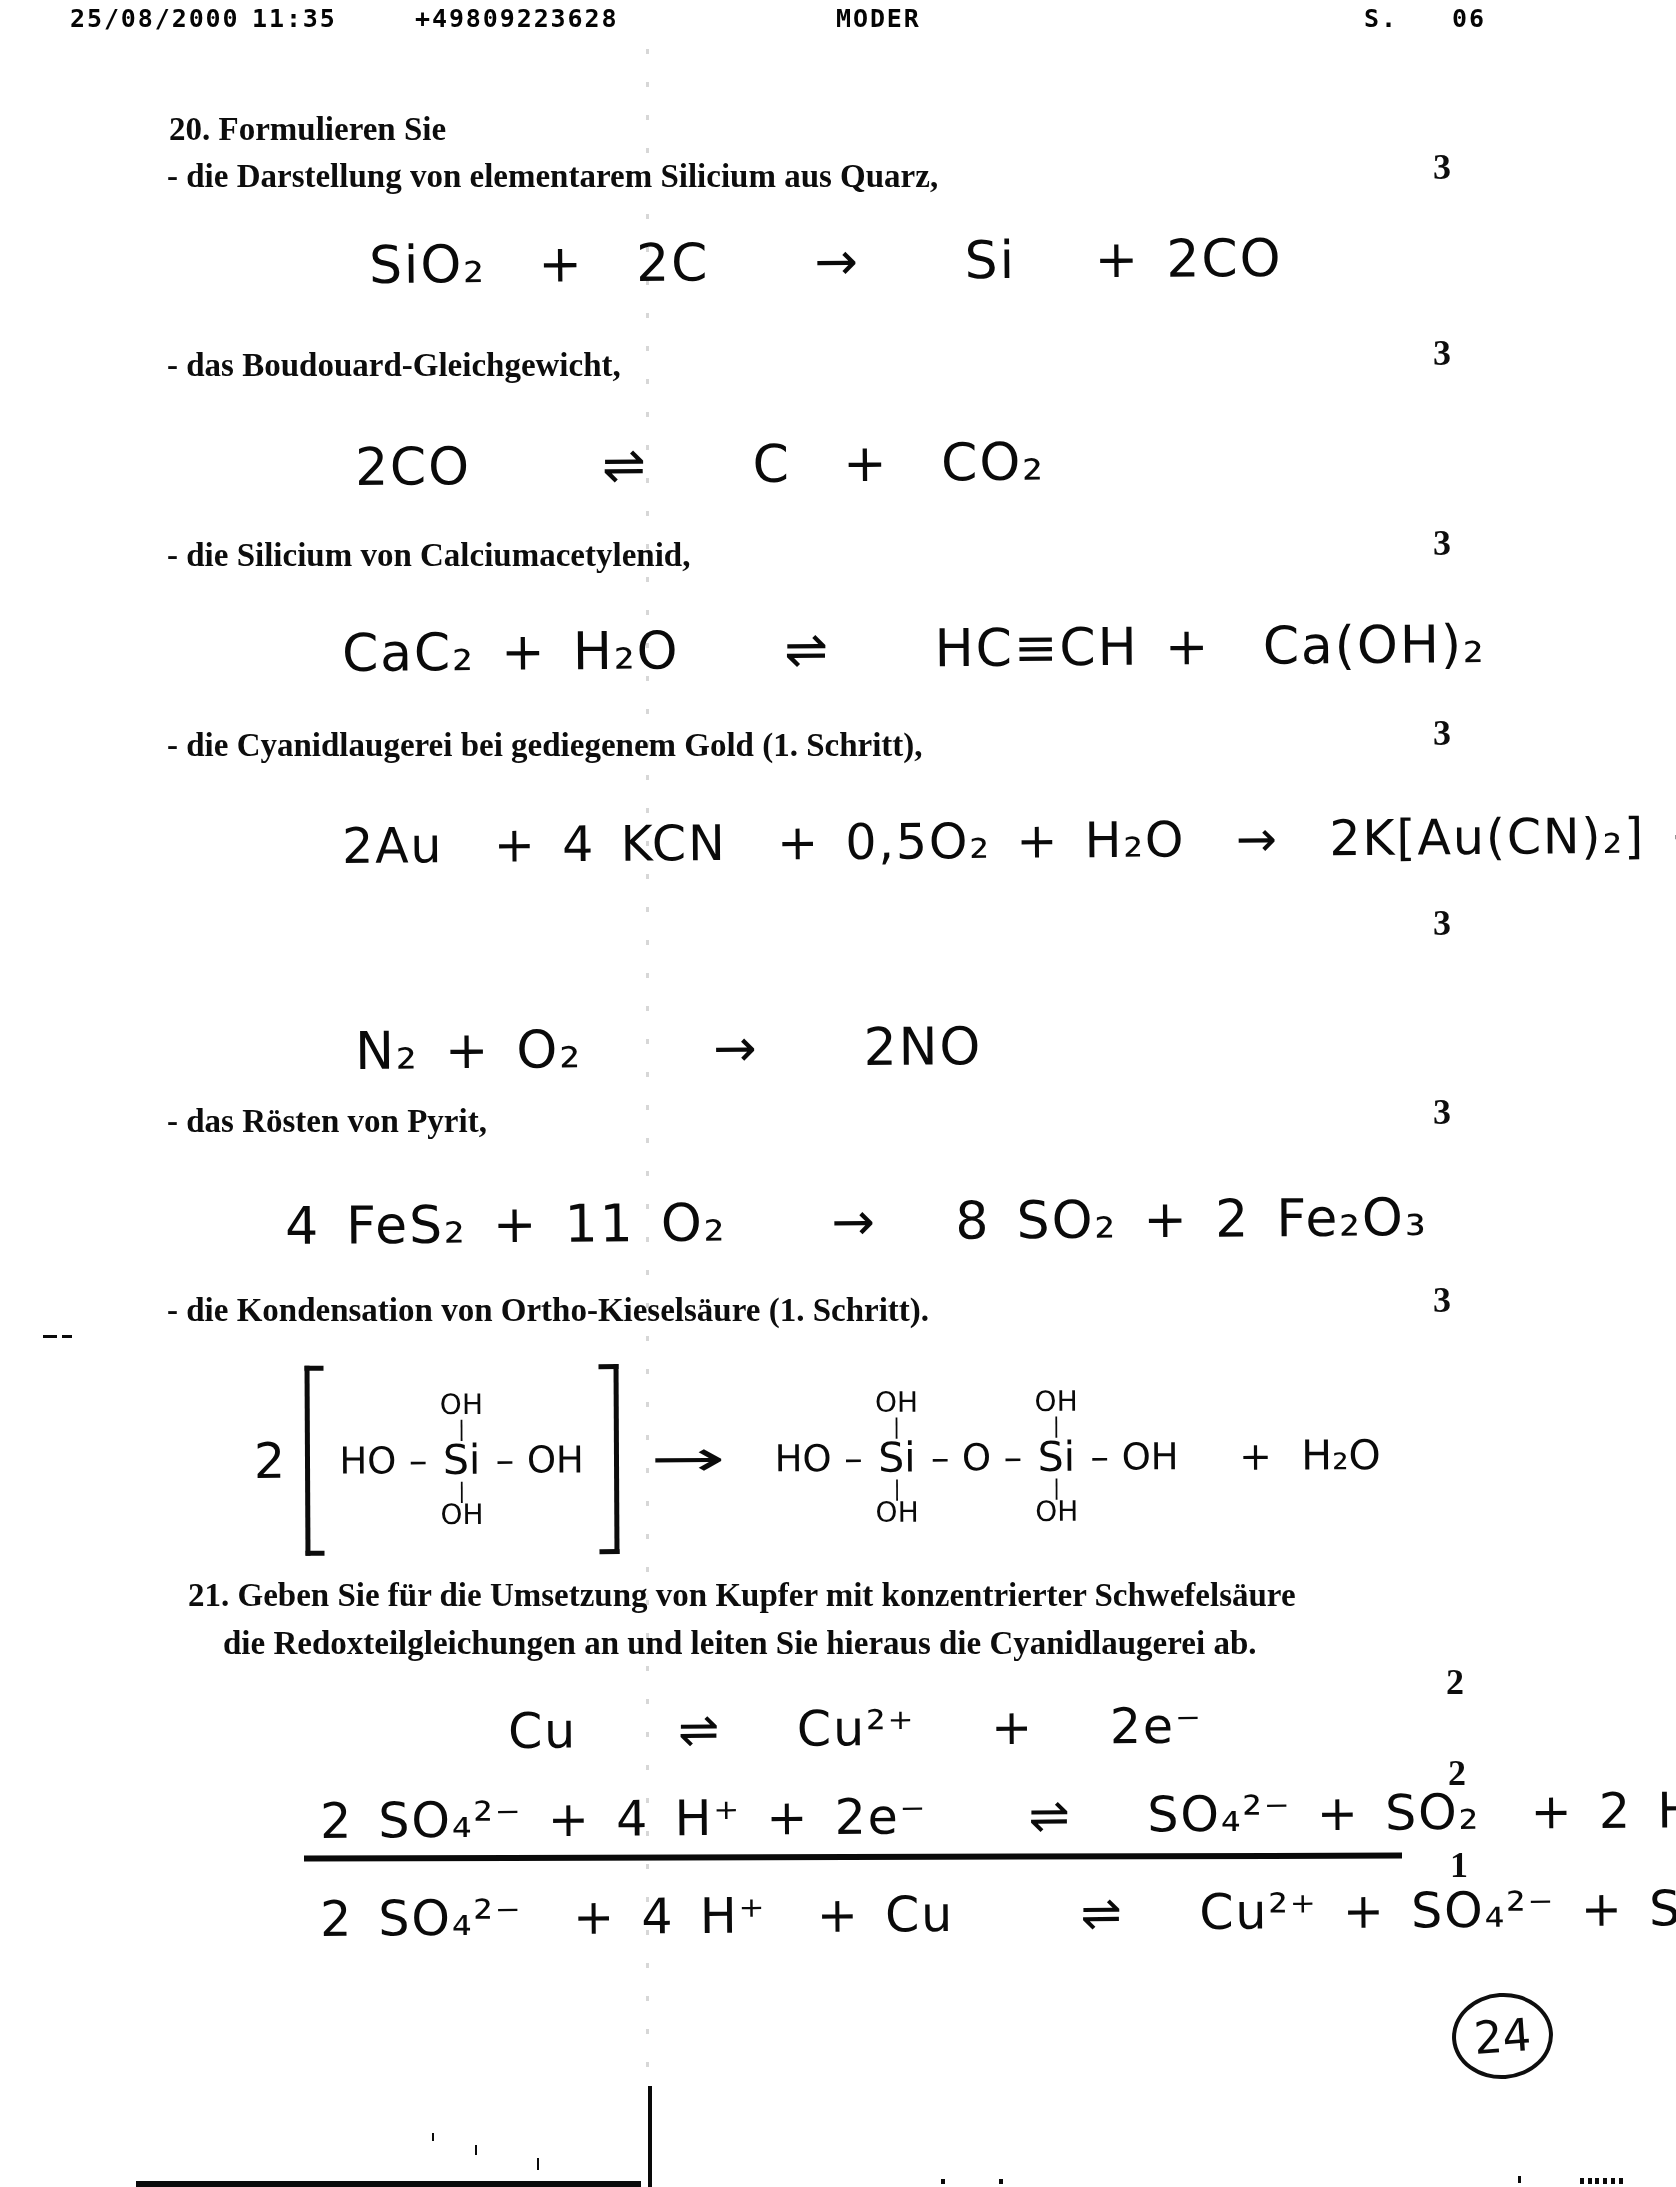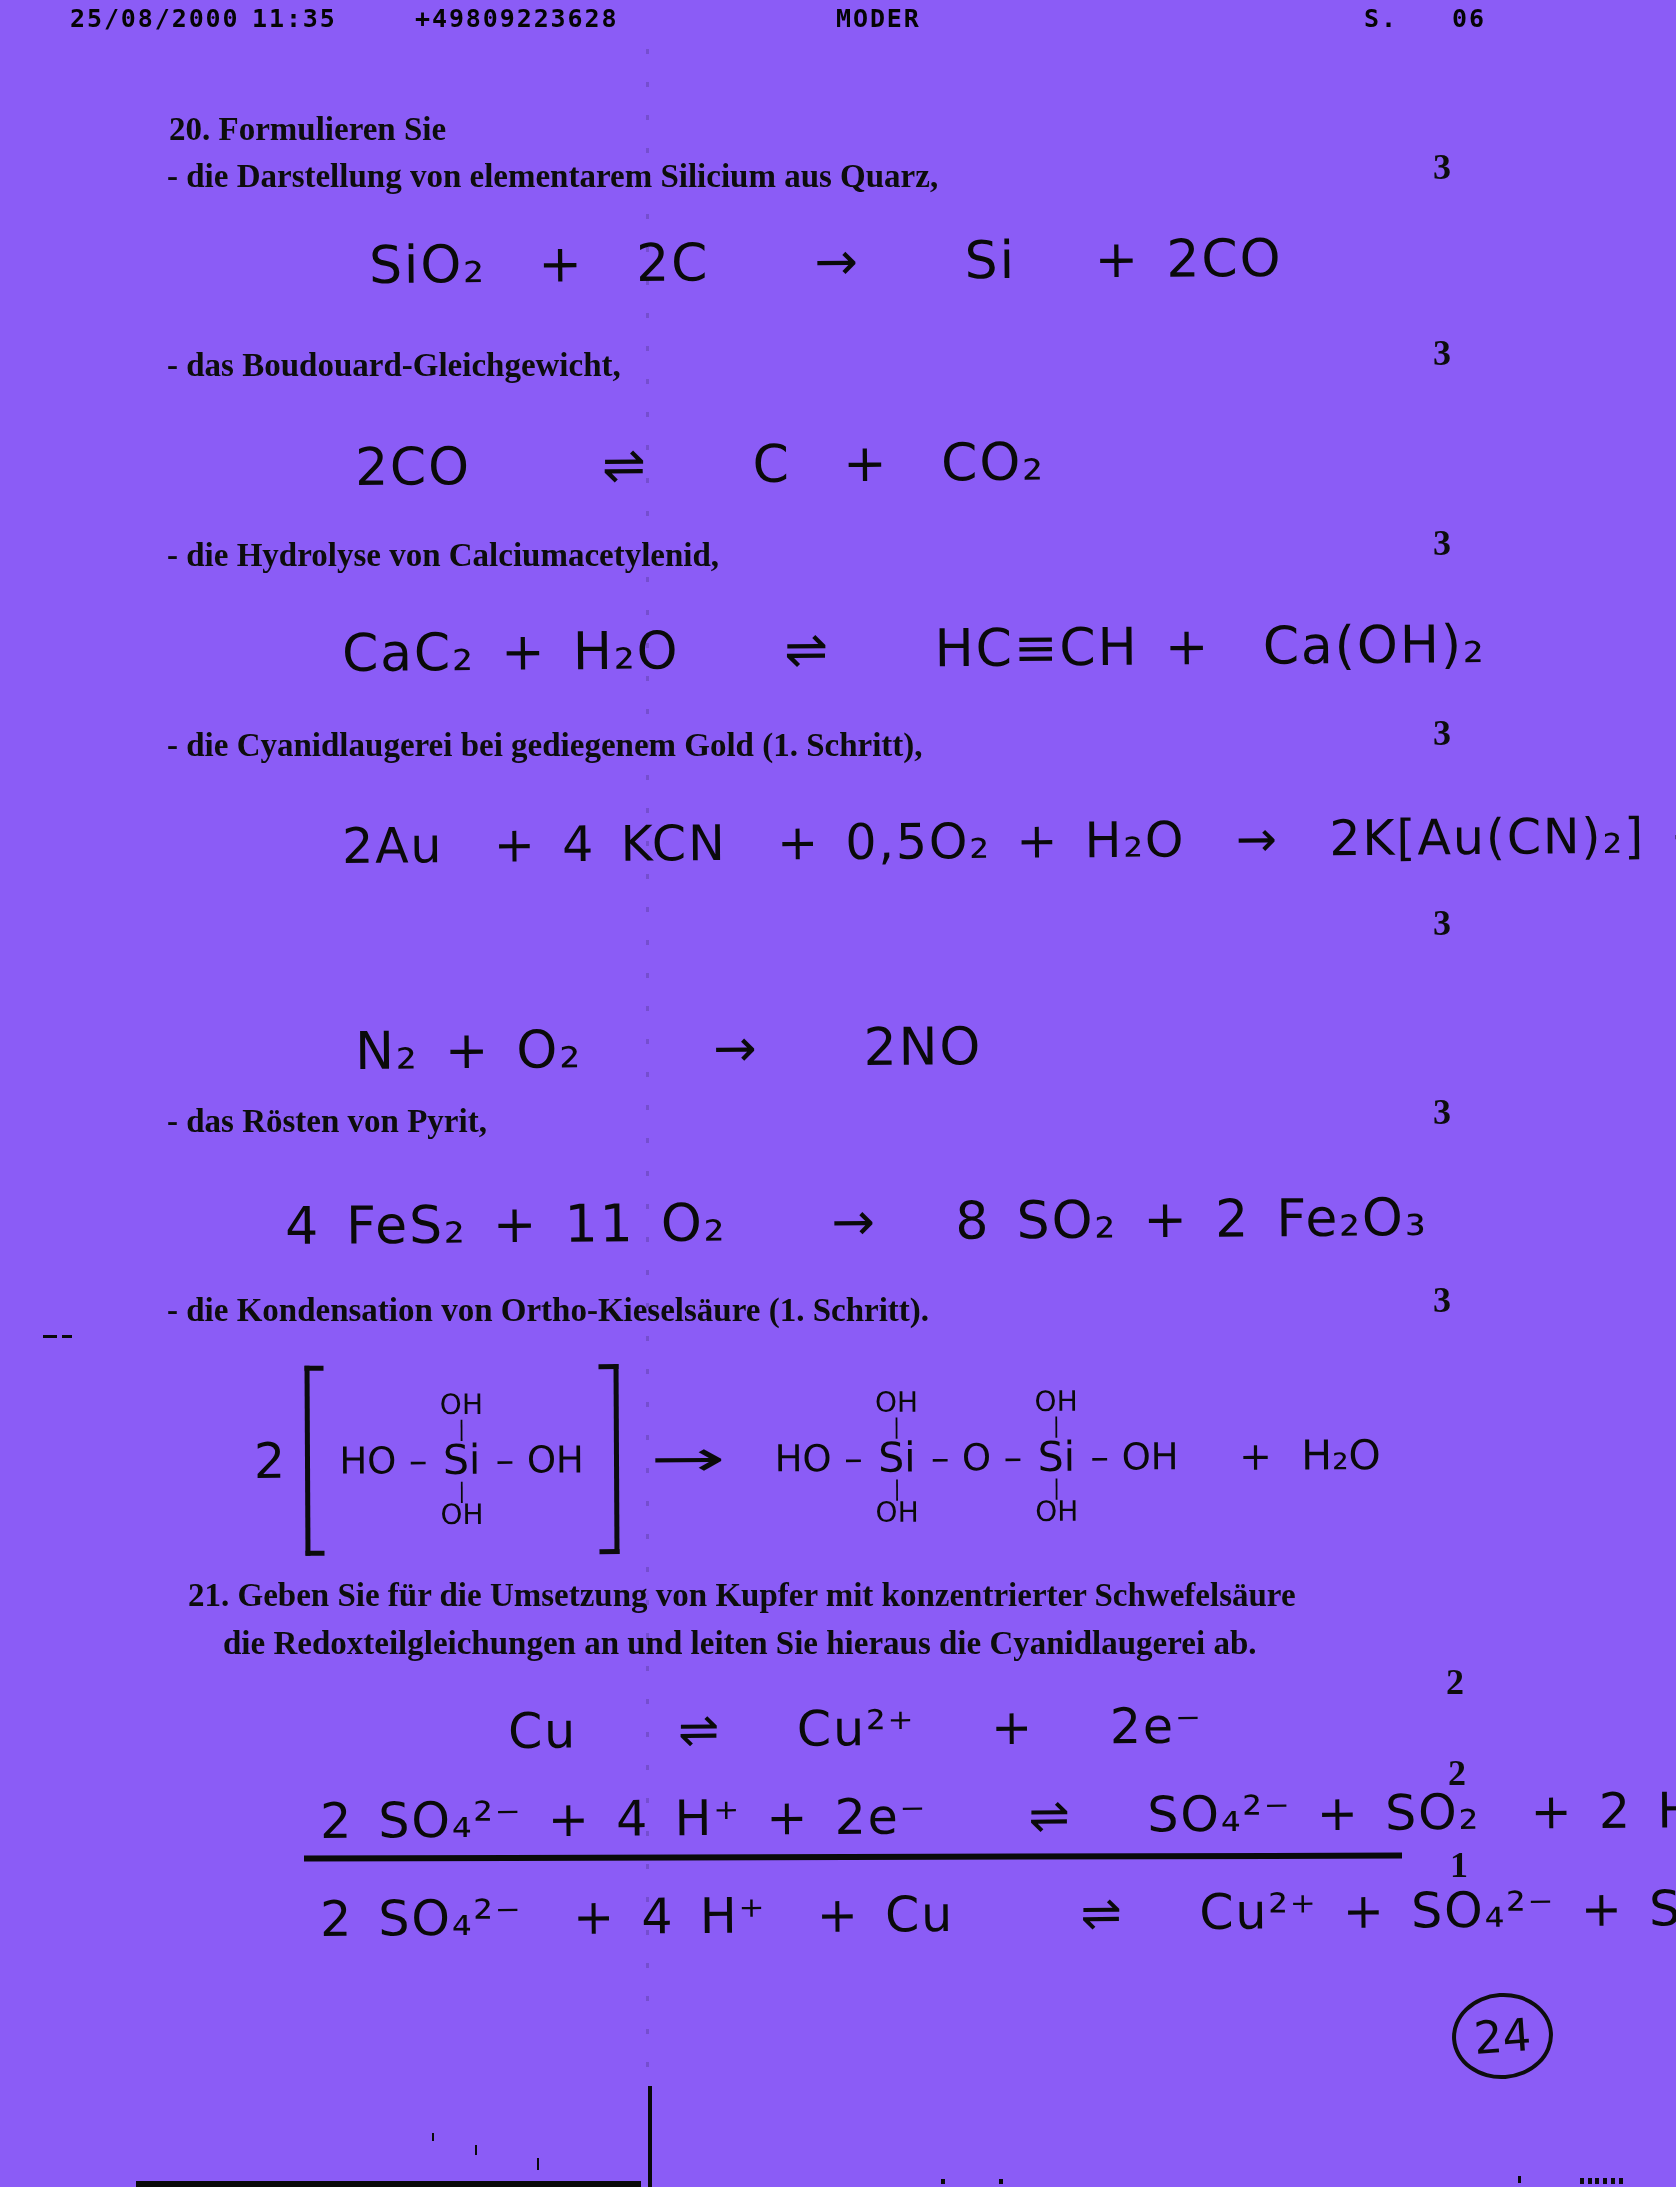--- a/index.html
+++ b/index.html
@@ -1,19 +1,19 @@
 <!DOCTYPE html>
 <html><head>
 <meta charset="utf-8">
 <style>
   html,body{margin:0;padding:0;background:#888;}
   .page{
     position:relative;
     width:1677px;height:2187px;
-    background:#8b5cf6;
+    background:#ffffff;
     overflow:hidden;
     font-family:"Liberation Serif",serif;
     color:#0b0b0b;
     margin:0 auto;
   }
   .abs{position:absolute;}
   
   .fax{
     font-family:"DejaVu Sans Mono",monospace;
     font-size:25px;font-weight:bold;letter-spacing:1.9px;
@@ -91,21 +91,21 @@
   <div class="abs print" style="left:169px;top:108px">20. Formulieren Sie</div>
 
   <div class="abs print" style="left:167px;top:155px">- die Darstellung von elementarem Silicium aus Quarz,</div>
   <div class="abs print pts" style="top:146px">3</div>
   <div class="abs hw eq" style="left:369px;top:233px">SiO₂  +  2C    →    Si   + 2CO</div>
 
   <div class="abs print" style="left:167px;top:344px">- das Boudouard-Gleichgewicht,</div>
   <div class="abs print pts" style="top:332px">3</div>
   <div class="abs hw eq" style="left:355px;top:435px">2CO     ⇌    C  +  CO₂</div>
 
-  <div class="abs print" style="left:167px;top:534px">- die Hydrolyse von Calciumacetylenid,</div>
+  <div class="abs print" style="left:167px;top:534px">- die Silicium von Calciumacetylenid,</div>
   <div class="abs print pts" style="top:522px">3</div>
   <div class="abs hw eq" style="left:342px;top:621px">CaC₂ + H₂O    ⇌    HC≡CH +  Ca(OH)₂</div>
 
   <div class="abs print" style="left:167px;top:724px">- die Cyanidlaugerei bei gediegenem Gold (1. Schritt),</div>
   <div class="abs print pts" style="top:712px">3</div>
   <div class="abs hw eq eq-sm" style="left:342px;top:815px">2Au  + 4 KCN  + 0,5O₂ + H₂O  →  2K[Au(CN)₂] + 2KOH</div>
 
   <div class="abs print pts" style="top:902px">3</div>
   <div class="abs hw eq" style="left:355px;top:1019px">N₂ + O₂     →    2NO</div>
 

